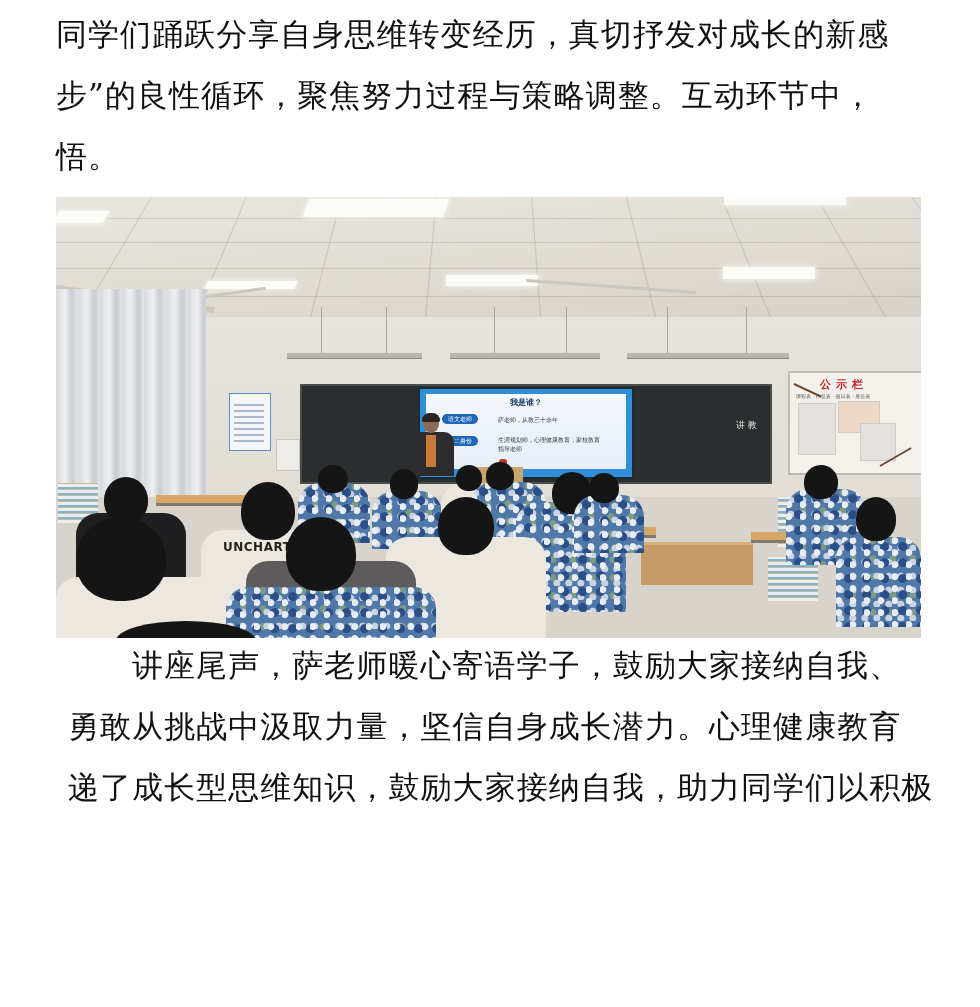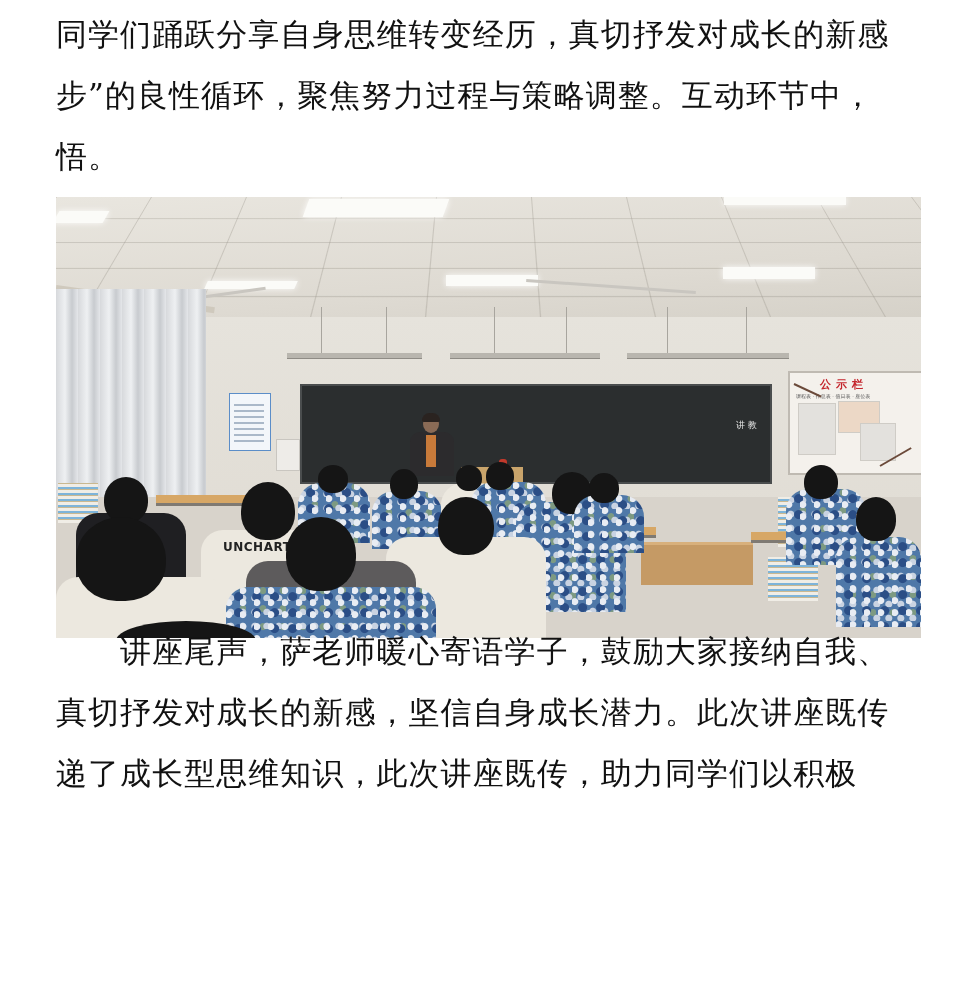--- a/index.html
+++ b/index.html
@@ -25,21 +25,21 @@
     margin: 0;
     text-align: justify;
     word-break: break-all;
   }
   .para .line {
     display: block;
     white-space: nowrap;
     height: 61px;
   }
   #p1 { top: 4px; }
-  #p2 { top: 621px; }
+  #p2 { top: 635px; margin-left: 12px; }
   .indent { padding-left: 64px; }
 
   
   .photo {
     position: absolute;
     left: 56px;
     top: 197px;
     width: 865px;
     height: 441px;
     overflow: hidden;
@@ -249,20 +249,30 @@
     <div class="lamp-rod" style="left:611px;top:110px;height:48px;"></div>
     <div class="lamp-rod" style="left:690px;top:110px;height:48px;"></div>
     <div class="lamp-bar" style="left:571px;top:156px;width:162px;"></div>
 
     <div class="chart-poster"></div>
     <div class="speaker-box"></div>
 
     <div class="blackboard"></div>
     <span class="chalk" style="left:680px;top:222px;">讲 教</span>
 
+    <div class="screen">
+      <div class="screen-inner">
+        <div class="screen-title">我是谁？</div>
+        <div class="screen-pill" style="left:16px;top:20px;width:36px;">语文老师</div>
+        <div class="screen-pill" style="left:16px;top:42px;width:36px;">第二身份</div>
+        <div class="screen-text" style="left:72px;top:22px;">萨老师，从教三十余年</div>
+        <div class="screen-text" style="left:72px;top:42px;">生涯规划师，心理健康教育，家校教育</div>
+        <div class="screen-text" style="left:72px;top:51px;">指导老师</div>
+      </div>
+    </div>
 
     <div class="notice-board">
       <div class="notice-title">公示栏</div>
       <div class="notice-sub">课程表 · 作息表 · 值日表 · 座位表</div>
       <div class="notice-paper" style="left:8px;top:30px;width:36px;height:50px;"></div>
       <div class="notice-paper" style="left:48px;top:28px;width:40px;height:30px;background:#ecd8c6;"></div>
       <div class="notice-paper" style="left:70px;top:50px;width:34px;height:36px;"></div>
       <div class="branch" style="left:4px;top:10px;width:30px;transform:rotate(25deg);"></div>
       <div class="branch" style="left:90px;top:92px;width:36px;transform:rotate(-30deg);"></div>
     </div>
@@ -342,17 +352,17 @@
       <div class="b camo" style="left:0;top:70px;width:210px;height:51px;"></div>
       <div class="h" style="left:60px;top:0;width:70px;height:74px;"></div>
     </div>
     <div class="student" style="left:60px;top:424px;width:140px;height:17px;">
       <div class="h" style="left:0;top:0;width:140px;height:40px;"></div>
     </div>
   </div>
 
   <p id="p2" class="para">
     <span class="line indent">讲座尾声，萨老师暖心寄语学子，鼓励大家接纳自我、</span>
-    <span class="line">真切抒发对成长的新感，坚信自身成长潜力。此次讲座既传</span>
-    <span class="line">递了成长型思维知识，此次讲座既传，助力同学们以积极</span>
+    <span class="line">勇敢从挑战中汲取力量，坚信自身成长潜力。心理健康教育</span>
+    <span class="line">递了成长型思维知识，鼓励大家接纳自我，助力同学们以积极</span>
   </p>
 
 </div>
 
 </body></html>

